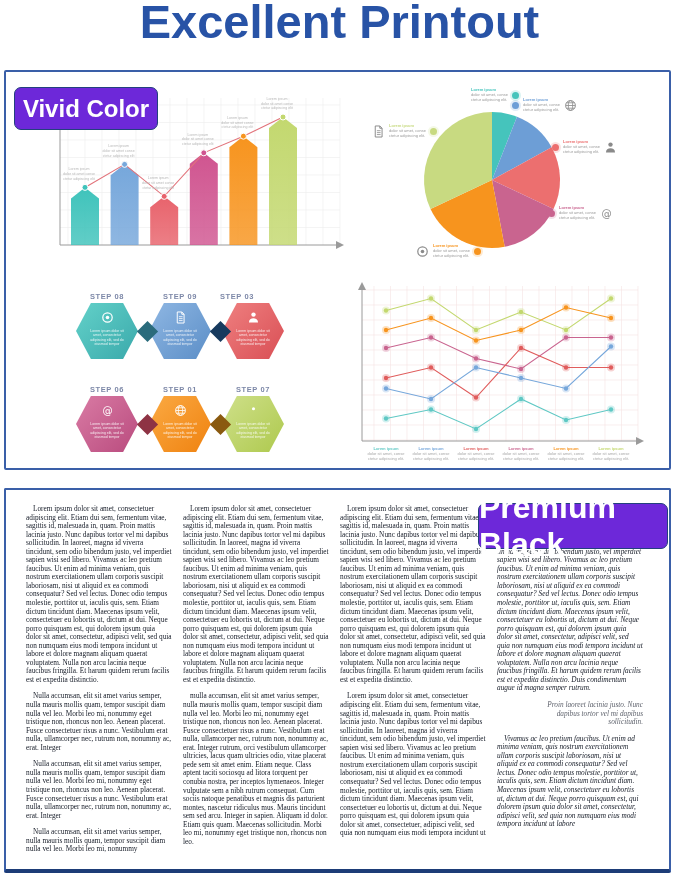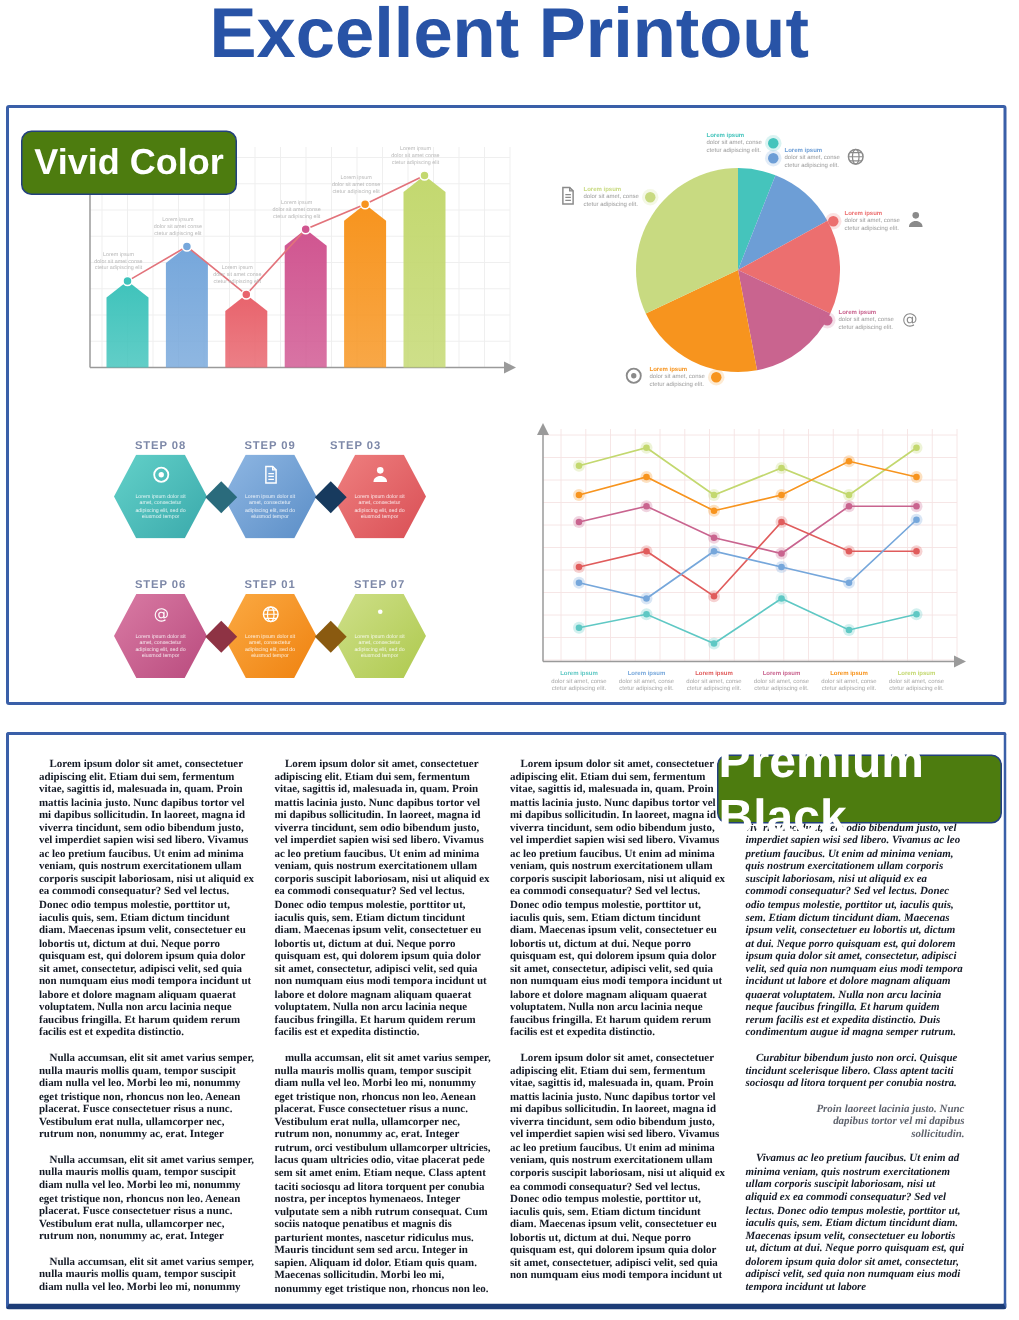--- a/index.html
+++ b/index.html
@@ -1,39 +1,39 @@
 <!DOCTYPE html>
 <html><head>
 <meta charset="utf-8">
 <style>
   html,body{margin:0;padding:0;background:#fff;}
   body{width:679px;height:880px;position:relative;font-family:"Liberation Sans",sans-serif;overflow:hidden;}
   .page-title{position:absolute;top:-6px;left:0;width:679px;text-align:center;font-size:47px;font-weight:bold;color:#2853a6;letter-spacing:0px;}
   .panel{position:absolute;left:4px;width:667px;background:#fff;border:2px solid #3a5fa8;border-radius:2px;box-sizing:border-box;}
   #vivid-panel{top:70px;height:400px;}
   #premium-panel{top:488px;height:385px;border-bottom:4px solid #1d3c77;overflow:hidden;}
-  .badge{position:absolute;background:#4d7c0f;border:1px solid #23407e;border-radius:7px;color:#fff;font-weight:bold;display:flex;align-items:center;justify-content:center;z-index:30;}
+  .badge{position:absolute;background:#6d28d9;border:1px solid #23407e;border-radius:7px;color:#fff;font-weight:bold;display:flex;align-items:center;justify-content:center;z-index:30;}
   #vivid-badge{left:8px;top:15px;width:142px;height:41px;font-size:24px;}
   #premium-badge{left:472px;top:13px;width:188px;height:44px;font-size:32px;}
   .chartbox{position:absolute;}
   
   .callout{position:absolute;display:flex;align-items:flex-start;gap:4px;}
   .callout .co-text{font-size:4px;line-height:4.8px;color:#9a9a9a;white-space:nowrap;}
   .callout .co-text .l1{font-weight:bold;}
   .co-dot{width:7px;height:7px;border-radius:50%;margin-top:4px;}
   .co-ic{margin-top:0px;}
   
   .hex{position:absolute;clip-path:polygon(24% 0%,76% 0%,100% 50%,76% 100%,24% 100%,0% 50%);width:62px;height:56px;text-align:center;color:#fff;}
   .hex .hex-body{font-size:3.5px;line-height:4.4px;color:rgba(255,255,255,.85);width:42px;margin:1px auto 0;}
   .hex .hex-ic{margin-top:7px;}
   .step-label{position:absolute;width:62px;text-align:center;font-size:7.5px;font-weight:bold;color:#7d88a8;letter-spacing:.6px;}
   .diamond{position:absolute;width:15px;height:15px;transform:rotate(45deg);}
   
   .cols{position:absolute;left:20px;top:15px;display:flex;gap:11px;}
-  .tcol{width:146px;font-family:"Liberation Serif",serif;font-size:7.3px;line-height:8.55px;color:#141a26;font-weight:700;text-align:left;}
+  .tcol{width:146px;font-family:"Liberation Serif",serif;font-size:7.3px;line-height:8.55px;color:#141a26;font-weight:400;text-align:left;}
   .tcol p{margin:0 0 8px 0;text-indent:7px;}
   .tcol.italic{font-style:italic;}
   .tcol p.right{text-align:right;color:#60646e;text-indent:0;padding-left:28px;}
 </style>
 </head>
 <body>
 
 <div class="page-title">Excellent Printout</div>
 
 <div class="panel" id="vivid-panel">
@@ -399,18 +399,17 @@
       <div class="tcol">
         <p>Lorem ipsum dolor sit amet, consectetuer adipiscing elit. Etiam dui sem, fermentum vitae, sagittis id, malesuada in, quam. Proin mattis lacinia justo. Nunc dapibus tortor vel mi dapibus sollicitudin. In laoreet, magna id viverra tincidunt, sem odio bibendum justo, vel imperdiet sapien wisi sed libero. Vivamus ac leo pretium faucibus. Ut enim ad minima veniam, quis nostrum exercitationem ullam corporis suscipit laboriosam, nisi ut aliquid ex ea commodi consequatur? Sed vel lectus. Donec odio tempus molestie, porttitor ut, iaculis quis, sem. Etiam dictum tincidunt diam. Maecenas ipsum velit, consectetuer eu lobortis ut, dictum at dui. Neque porro quisquam est, qui dolorem ipsum quia dolor sit amet, consectetur, adipisci velit, sed quia non numquam eius modi tempora incidunt ut labore et dolore magnam aliquam quaerat voluptatem. Nulla non arcu lacinia neque faucibus fringilla. Et harum quidem rerum facilis est et expedita distinctio.</p>
         <p>mulla accumsan, elit sit amet varius semper, nulla mauris mollis quam, tempor suscipit diam nulla vel leo. Morbi leo mi, nonummy eget tristique non, rhoncus non leo. Aenean placerat. Fusce consectetuer risus a nunc. Vestibulum erat nulla, ullamcorper nec, rutrum non, nonummy ac, erat. Integer rutrum, orci vestibulum ullamcorper ultricies, lacus quam ultricies odio, vitae placerat pede sem sit amet enim. Etiam neque. Class aptent taciti sociosqu ad litora torquent per conubia nostra, per inceptos hymenaeos. Integer vulputate sem a nibh rutrum consequat. Cum sociis natoque penatibus et magnis dis parturient montes, nascetur ridiculus mus. Mauris tincidunt sem sed arcu. Integer in sapien. Aliquam id dolor. Etiam quis quam. Maecenas sollicitudin. Morbi leo mi, nonummy eget tristique non, rhoncus non leo.</p>
       </div>
       <div class="tcol">
         <p>Lorem ipsum dolor sit amet, consectetuer adipiscing elit. Etiam dui sem, fermentum vitae, sagittis id, malesuada in, quam. Proin mattis lacinia justo. Nunc dapibus tortor vel mi dapibus sollicitudin. In laoreet, magna id viverra tincidunt, sem odio bibendum justo, vel imperdiet sapien wisi sed libero. Vivamus ac leo pretium faucibus. Ut enim ad minima veniam, quis nostrum exercitationem ullam corporis suscipit laboriosam, nisi ut aliquid ex ea commodi consequatur? Sed vel lectus. Donec odio tempus molestie, porttitor ut, iaculis quis, sem. Etiam dictum tincidunt diam. Maecenas ipsum velit, consectetuer eu lobortis ut, dictum at dui. Neque porro quisquam est, qui dolorem ipsum quia dolor sit amet, consectetur, adipisci velit, sed quia non numquam eius modi tempora incidunt ut labore et dolore magnam aliquam quaerat voluptatem. Nulla non arcu lacinia neque faucibus fringilla. Et harum quidem rerum facilis est et expedita distinctio.</p>
         <p>Lorem ipsum dolor sit amet, consectetuer adipiscing elit. Etiam dui sem, fermentum vitae, sagittis id, malesuada in, quam. Proin mattis lacinia justo. Nunc dapibus tortor vel mi dapibus sollicitudin. In laoreet, magna id viverra tincidunt, sem odio bibendum justo, vel imperdiet sapien wisi sed libero. Vivamus ac leo pretium faucibus. Ut enim ad minima veniam, quis nostrum exercitationem ullam corporis suscipit laboriosam, nisi ut aliquid ex ea commodi consequatur? Sed vel lectus. Donec odio tempus molestie, porttitor ut, iaculis quis, sem. Etiam dictum tincidunt diam. Maecenas ipsum velit, consectetuer eu lobortis ut, dictum at dui. Neque porro quisquam est, qui dolorem ipsum quia dolor sit amet, consectetuer, adipisci velit, sed quia non numquam eius modi tempora incidunt ut</p>
       </div>
       <div class="tcol italic">
         <p>Lorem ipsum dolor sit amet, consectetuer adipiscing elit. Etiam dui sem, fermentum vitae, sagittis id, malesuada in, quam. Proin mattis lacinia justo. Nunc dapibus tortor vel mi dapibus sollicitudin. In laoreet, magna id viverra tincidunt, sem odio bibendum justo, vel imperdiet sapien wisi sed libero. Vivamus ac leo pretium faucibus. Ut enim ad minima veniam, quis nostrum exercitationem ullam corporis suscipit laboriosam, nisi ut aliquid ex ea commodi consequatur? Sed vel lectus. Donec odio tempus molestie, porttitor ut, iaculis quis, sem. Etiam dictum tincidunt diam. Maecenas ipsum velit, consectetuer eu lobortis ut, dictum at dui. Neque porro quisquam est, qui dolorem ipsum quia dolor sit amet, consectetur, adipisci velit, sed quia non numquam eius modi tempora incidunt ut labore et dolore magnam aliquam quaerat voluptatem. Nulla non arcu lacinia neque faucibus fringilla. Et harum quidem rerum facilis est et expedita distinctio. Duis condimentum augue id magna semper rutrum.</p>
-        <p>Curabitur bibendum justo non orci. Quisque tincidunt scelerisque libero. Class aptent taciti sociosqu ad litora torquent per conubia nostra.</p>
         <p class="right">Proin laoreet lacinia justo. Nunc dapibus tortor vel mi dapibus sollicitudin.</p>
         <p>Vivamus ac leo pretium faucibus. Ut enim ad minima veniam, quis nostrum exercitationem ullam corporis suscipit laboriosam, nisi ut aliquid ex ea commodi consequatur? Sed vel lectus. Donec odio tempus molestie, porttitor ut, iaculis quis, sem. Etiam dictum tincidunt diam. Maecenas ipsum velit, consectetuer eu lobortis ut, dictum at dui. Neque porro quisquam est, qui dolorem ipsum quia dolor sit amet, consectetur, adipisci velit, sed quia non numquam eius modi tempora incidunt ut labore</p>
       </div>
     </div>
 </div>
 
 </body></html>

